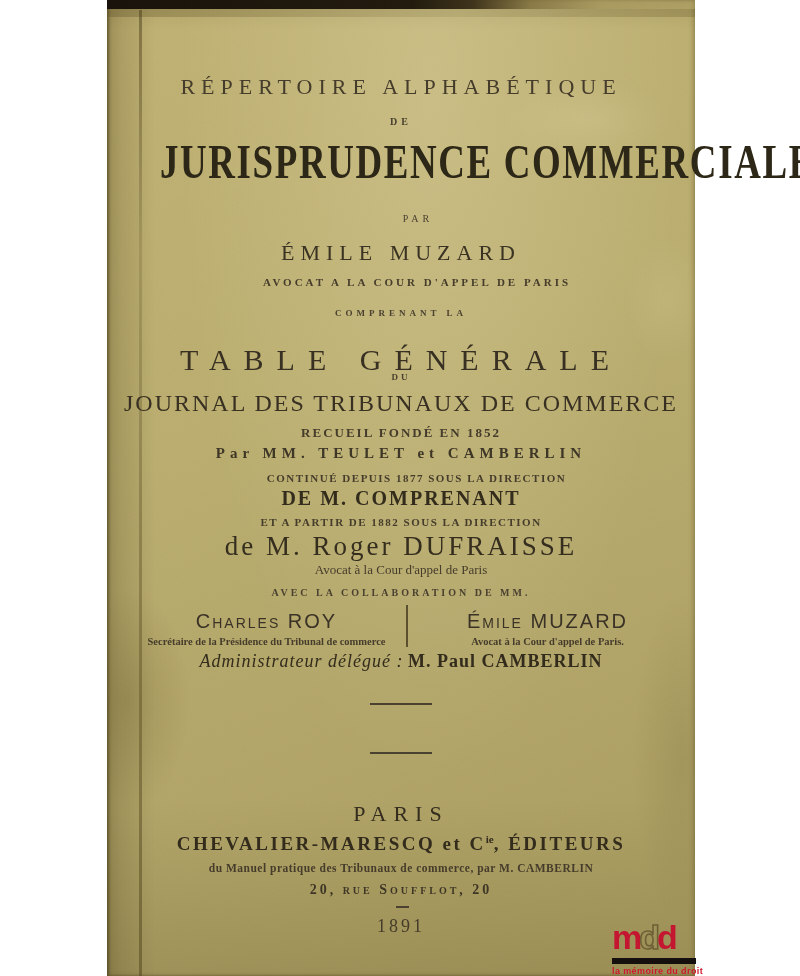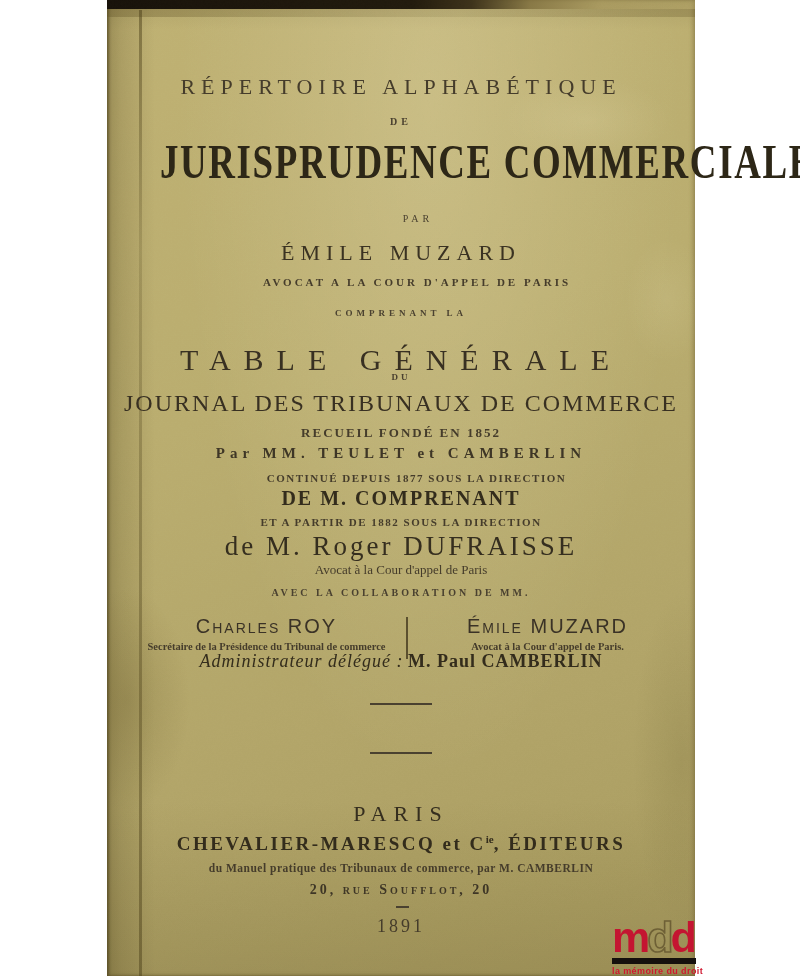--- a/index.html
+++ b/index.html
@@ -78,21 +78,21 @@
   .l-founders    { top: 445px; font-size: 15px; letter-spacing: 5px;  font-weight: bold; color: #3e3626; }
   .l-continued   { top: 472px; font-size: 11px; letter-spacing: 1.5px; font-weight: bold; color: #453c2b; padding-left: 31px; }
   .l-camberlin   { top: 487px; font-size: 20px; letter-spacing: 2px;  font-weight: bold; color: #332c1c; }
   .l-partir      { top: 516px; font-size: 11px; letter-spacing: 1.5px; font-weight: bold; color: #453c2b; }
   .l-dufraisse   { top: 531px; font-size: 27px; letter-spacing: 3px;  color: #352e1f; }
   .l-dufrole     { top: 562px; font-size: 13px; color: #453c2b; }
   .l-collab      { top: 587px; font-size: 10px; letter-spacing: 3px;  font-weight: bold; color: #4a4130; }
 
   .collab-row {
     position: absolute; top: 603px; left: 20px; right: 8px;
-    display: flex; align-items: flex-start; margin-top: 12px;
+    display: flex; align-items: flex-end;
   }
   .collab-col { flex: 1; text-align: center; }
   .collab-name {
     font-family: "Liberation Sans", sans-serif;
     font-variant: small-caps;
     font-size: 20px; letter-spacing: 2px; color: #3a3226;
   }
   .collab-role {
     margin-top: 3px;
     font-size: 10.5px; font-weight: bold; color: #453c2b;
@@ -128,21 +128,21 @@
   }
   .l-year { top: 916px; font-size: 18px; letter-spacing: 3px; color: #453c2b; }
 
   
   .watermark {
     position: absolute; left: 612px; top: 917px;
     width: 86px; text-align: left; z-index: 5;
     font-family: "Liberation Sans", sans-serif;
   }
   .wm-letters {
-    font-size: 43px; font-weight: 700; line-height: 40px;
+    font-size: 34px; font-weight: 700; line-height: 40px;
     letter-spacing: -3px; color: #c41531;
   }
   .wm-letters .outline {
     color: transparent;
     -webkit-text-stroke: 1.6px #6e6036;
   }
   .wm-bar { width: 84px; height: 6px; background: #15100d; margin-top: 1px; }
   .wm-tagline {
     margin-top: 2px;
     font-size: 9px; font-weight: 700; letter-spacing: 0.4px;

